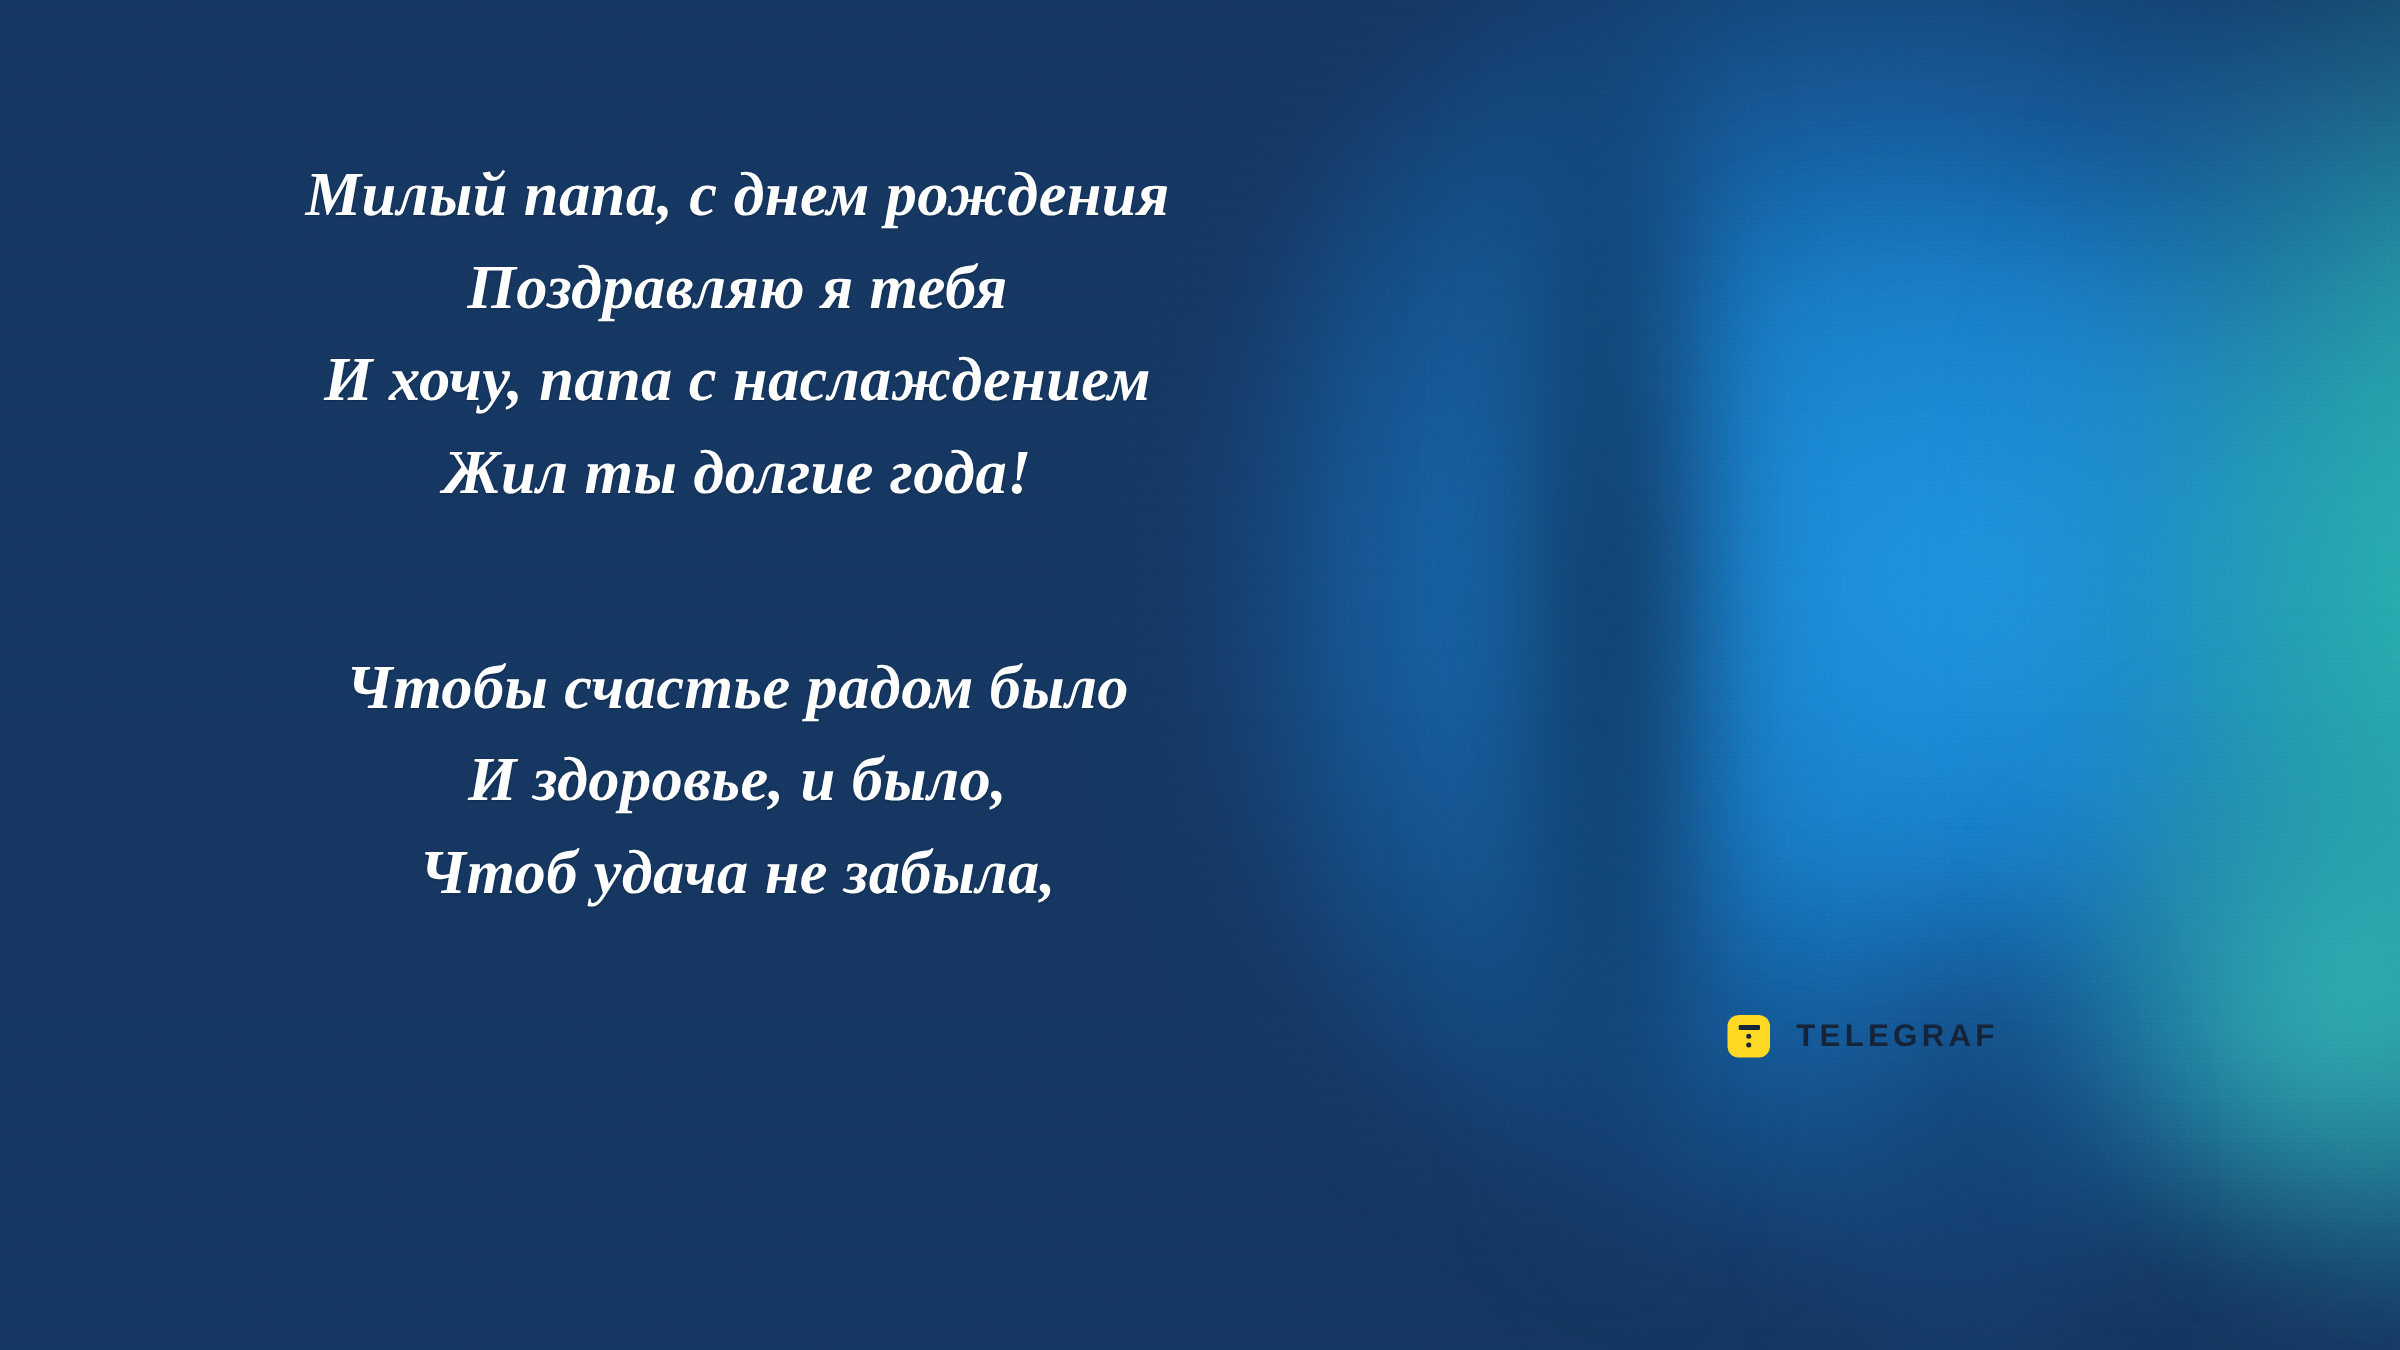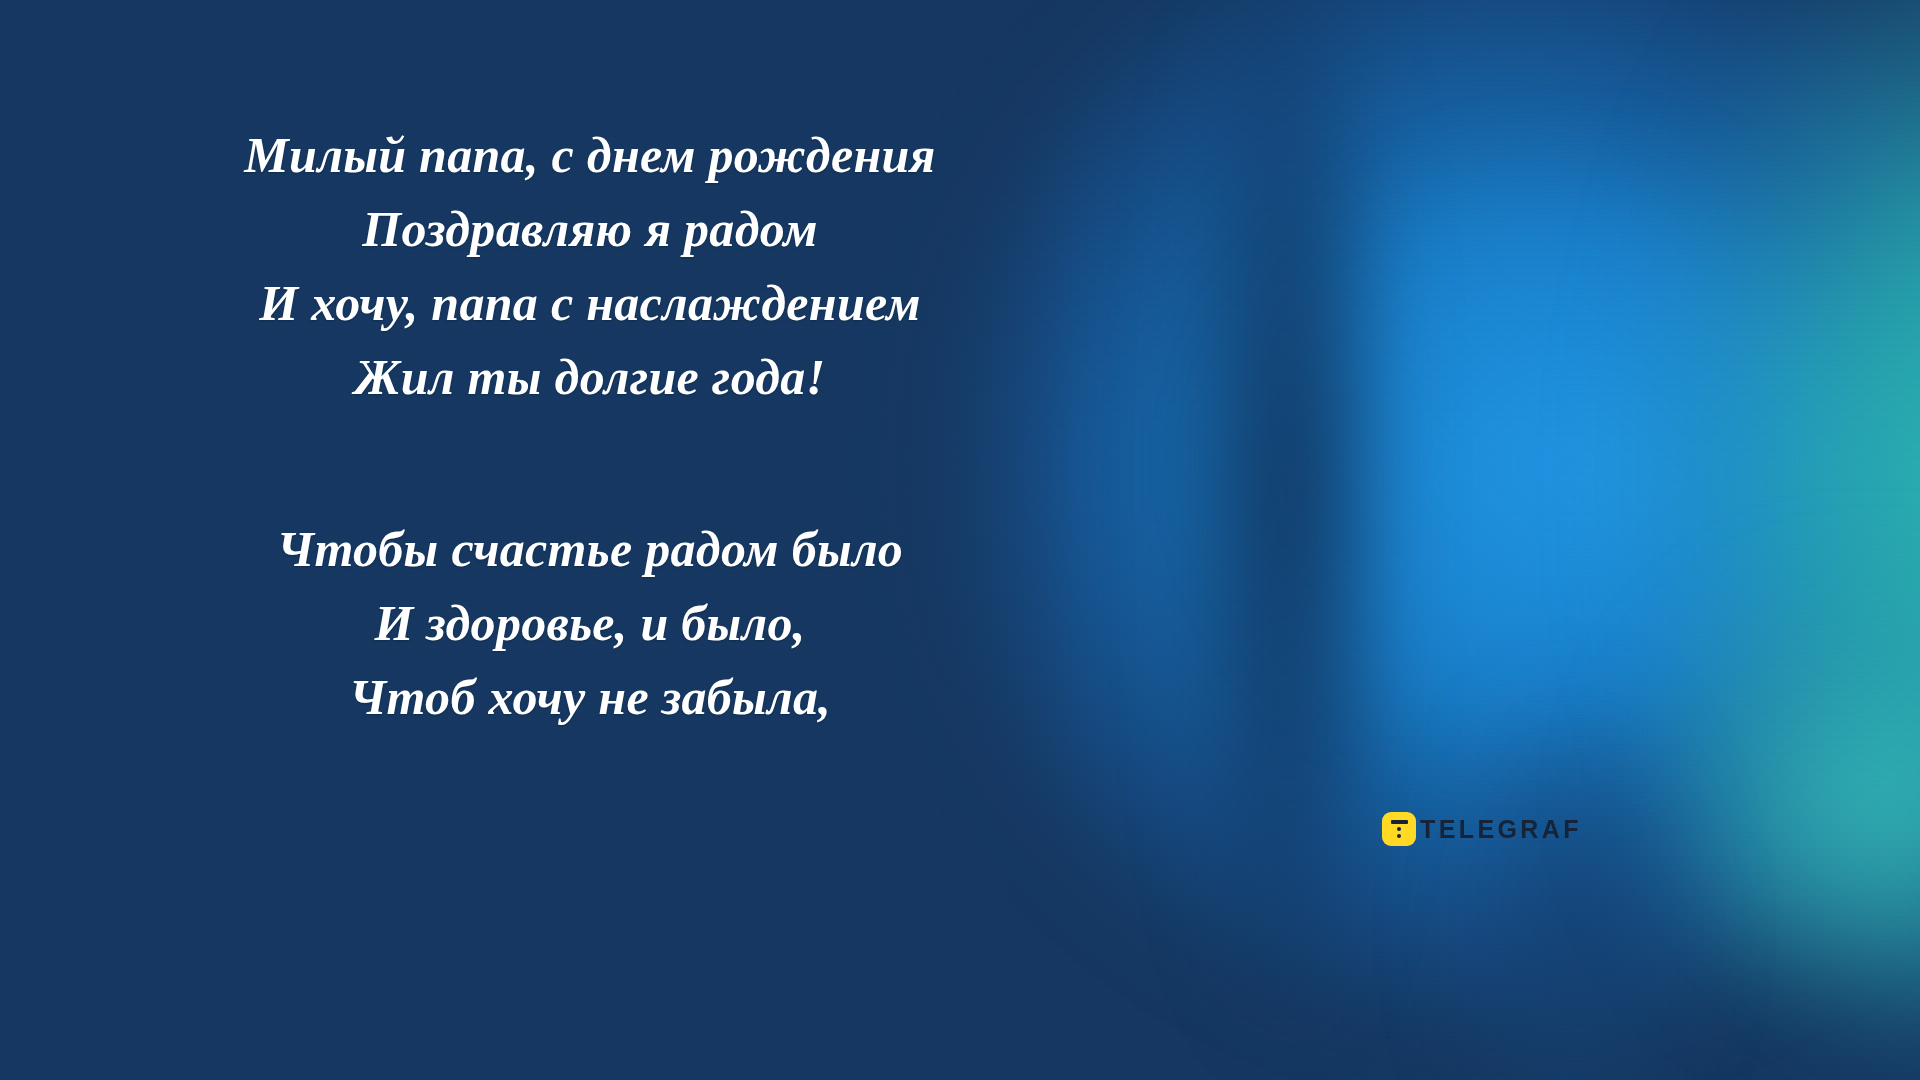--- a/index.html
+++ b/index.html
@@ -144,21 +144,21 @@
     text-shadow: 0 1px 2px rgba(0,0,0,0.22);
   }
 
   
   .watermark {
     position: absolute;
     left: 1382px;
     top: 812px;
     display: flex;
     align-items: center;
-    gap: 4px;
+    gap: 21px;
     z-index: 6;
   }
   .wm-mark {
     width: 34px;
     height: 34px;
     border-radius: 9px;
     background: #ffd924;
     display: flex;
     flex-direction: column;
     align-items: center;
@@ -199,29 +199,29 @@
   <div class="bg-blob-teal2"></div>
   <div class="bg-swirl-dark"></div>
   <div class="bg-swirl-dark2"></div>
   <div class="bg-left-field"></div>
   <div class="bg-grain"></div>
 
   <div class="poem">
 
     <div class="stanza">
       <div class="poem-line">Милый папа, с днем рождения</div>
-      <div class="poem-line">Поздравляю я радом</div>
+      <div class="poem-line">Поздравляю я тебя</div>
       <div class="poem-line">И хочу, папа с наслаждением</div>
       <div class="poem-line">Жил ты долгие года!</div>
     </div>
 
     <div class="stanza">
       <div class="poem-line">Чтобы счастье радом было</div>
       <div class="poem-line">И здоровье, и было,</div>
-      <div class="poem-line">Чтоб хочу не забыла,</div>
+      <div class="poem-line">Чтоб удача не забыла,</div>
     </div>
 
   </div>
 
   <div class="watermark">
     <div class="wm-mark">
       <span class="wm-bar"></span>
       <span class="wm-dot"></span>
       <span class="wm-dot"></span>
     </div>

